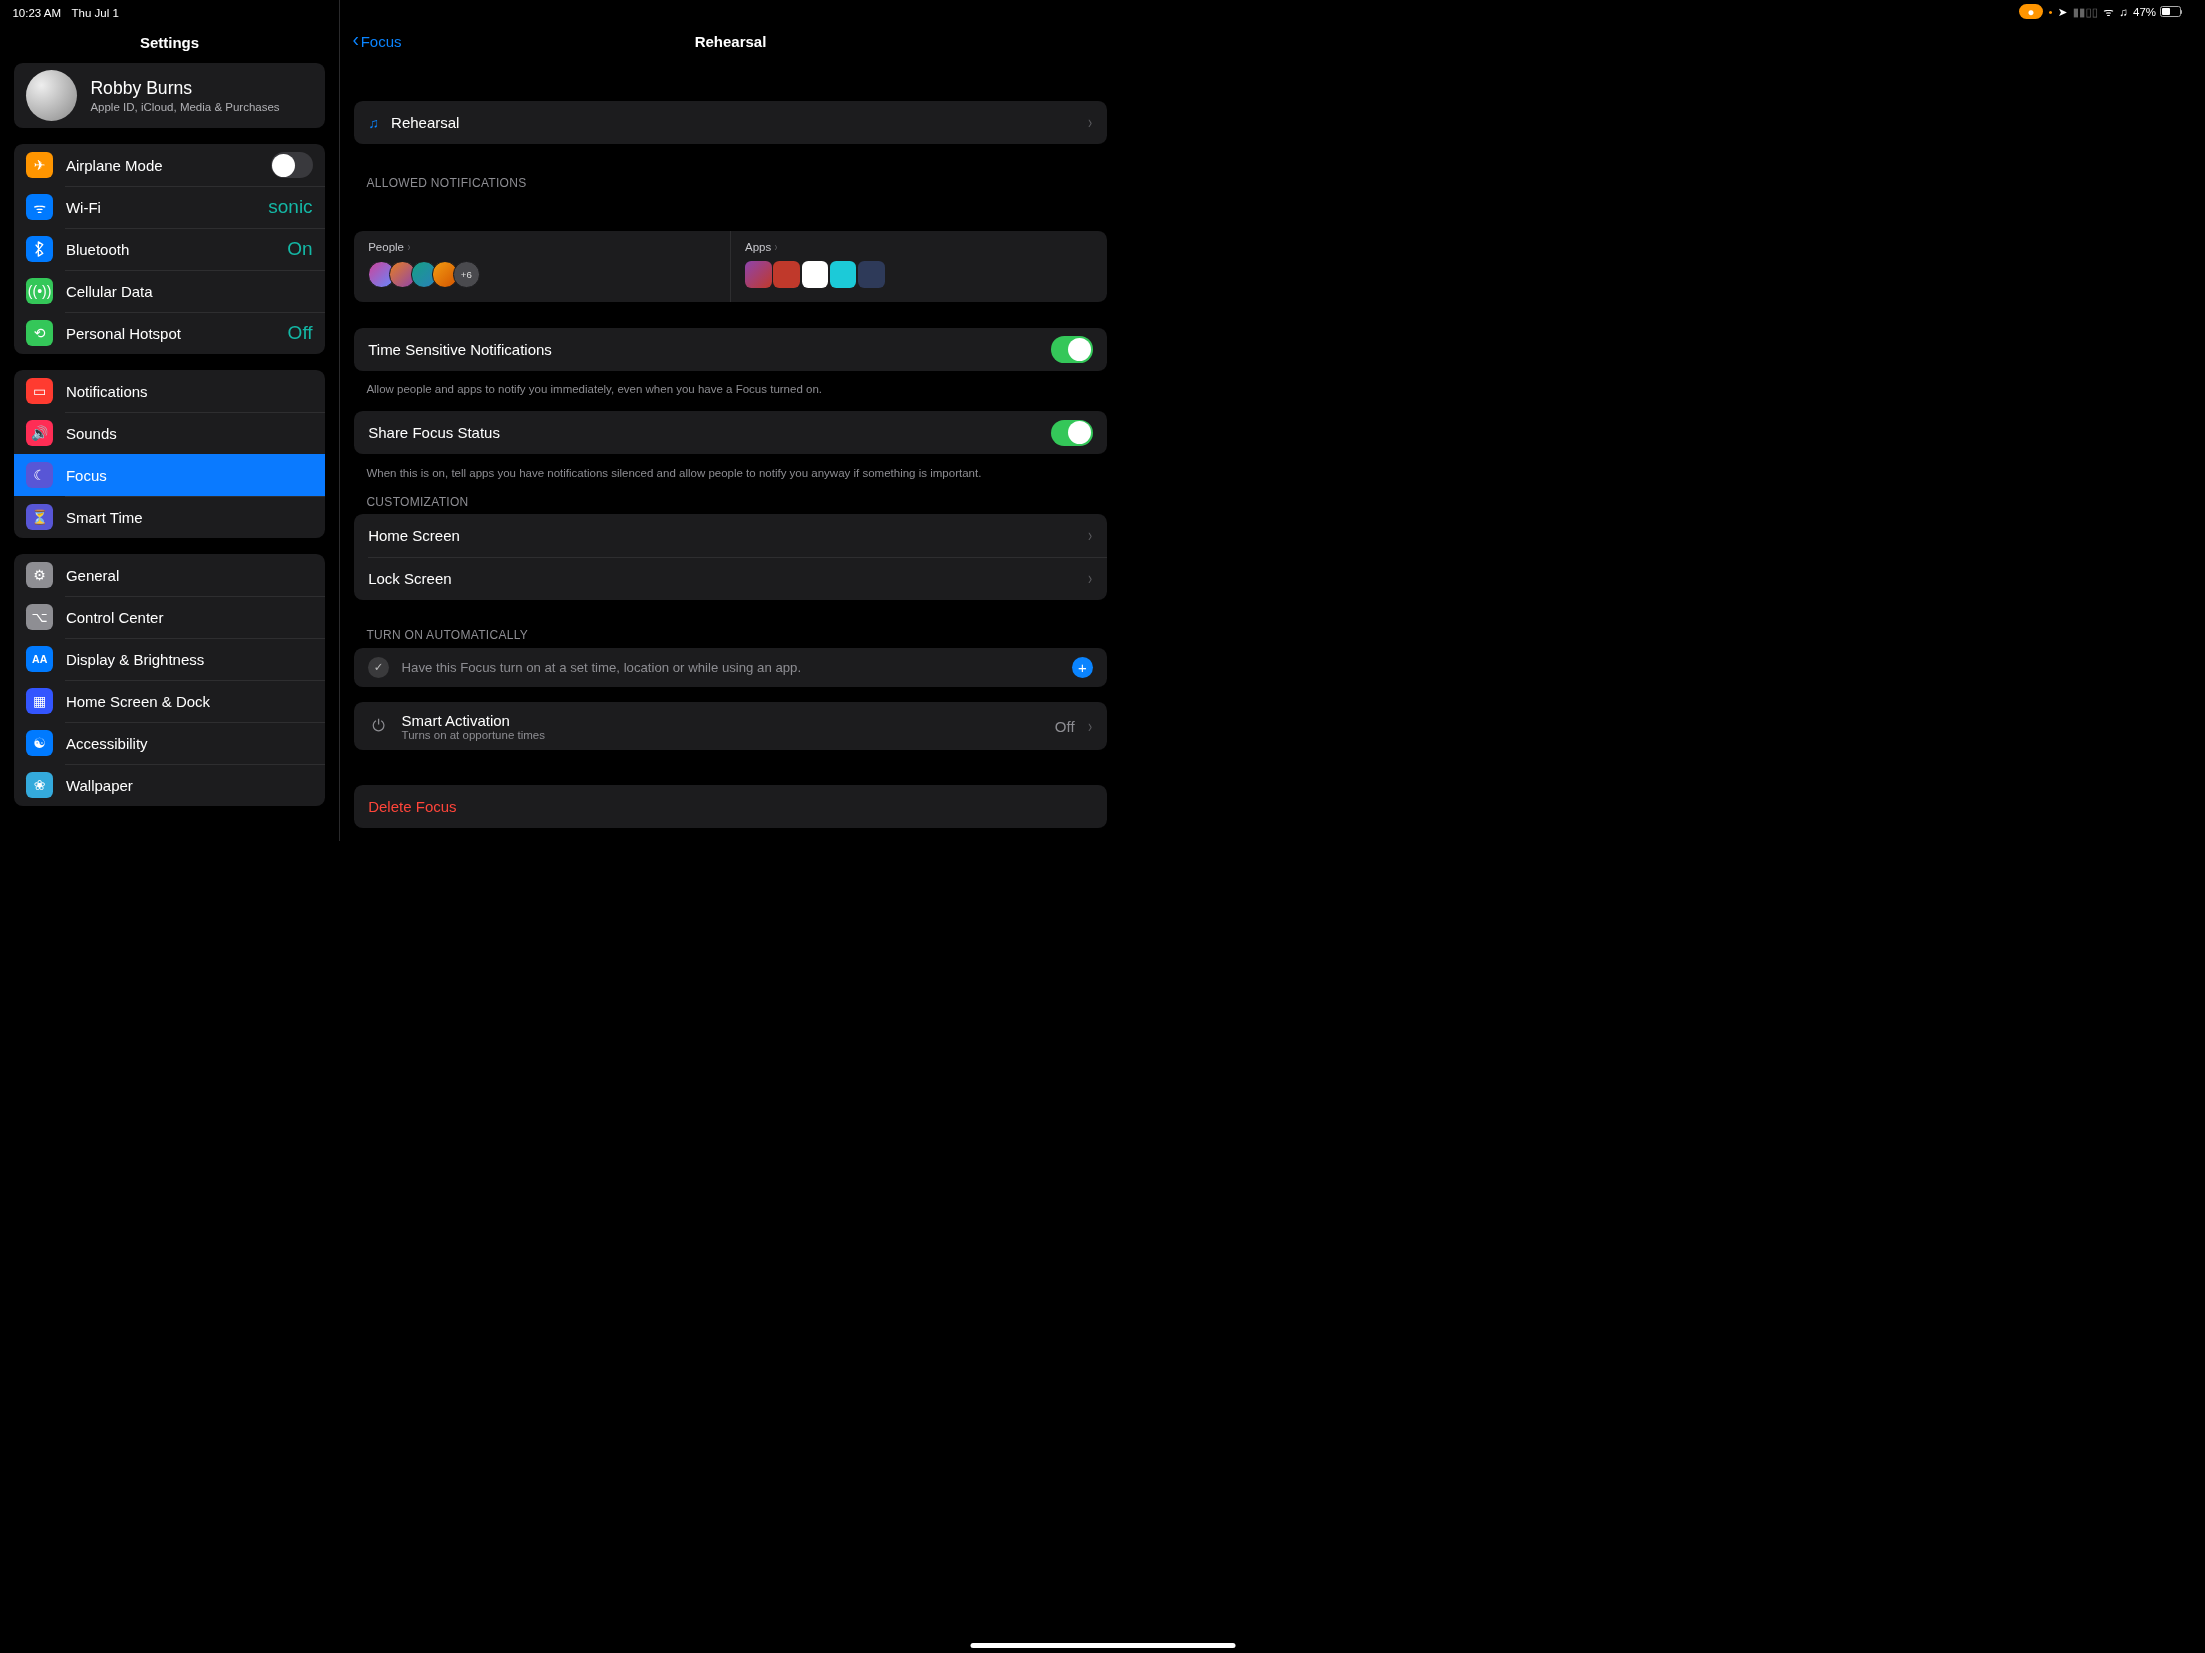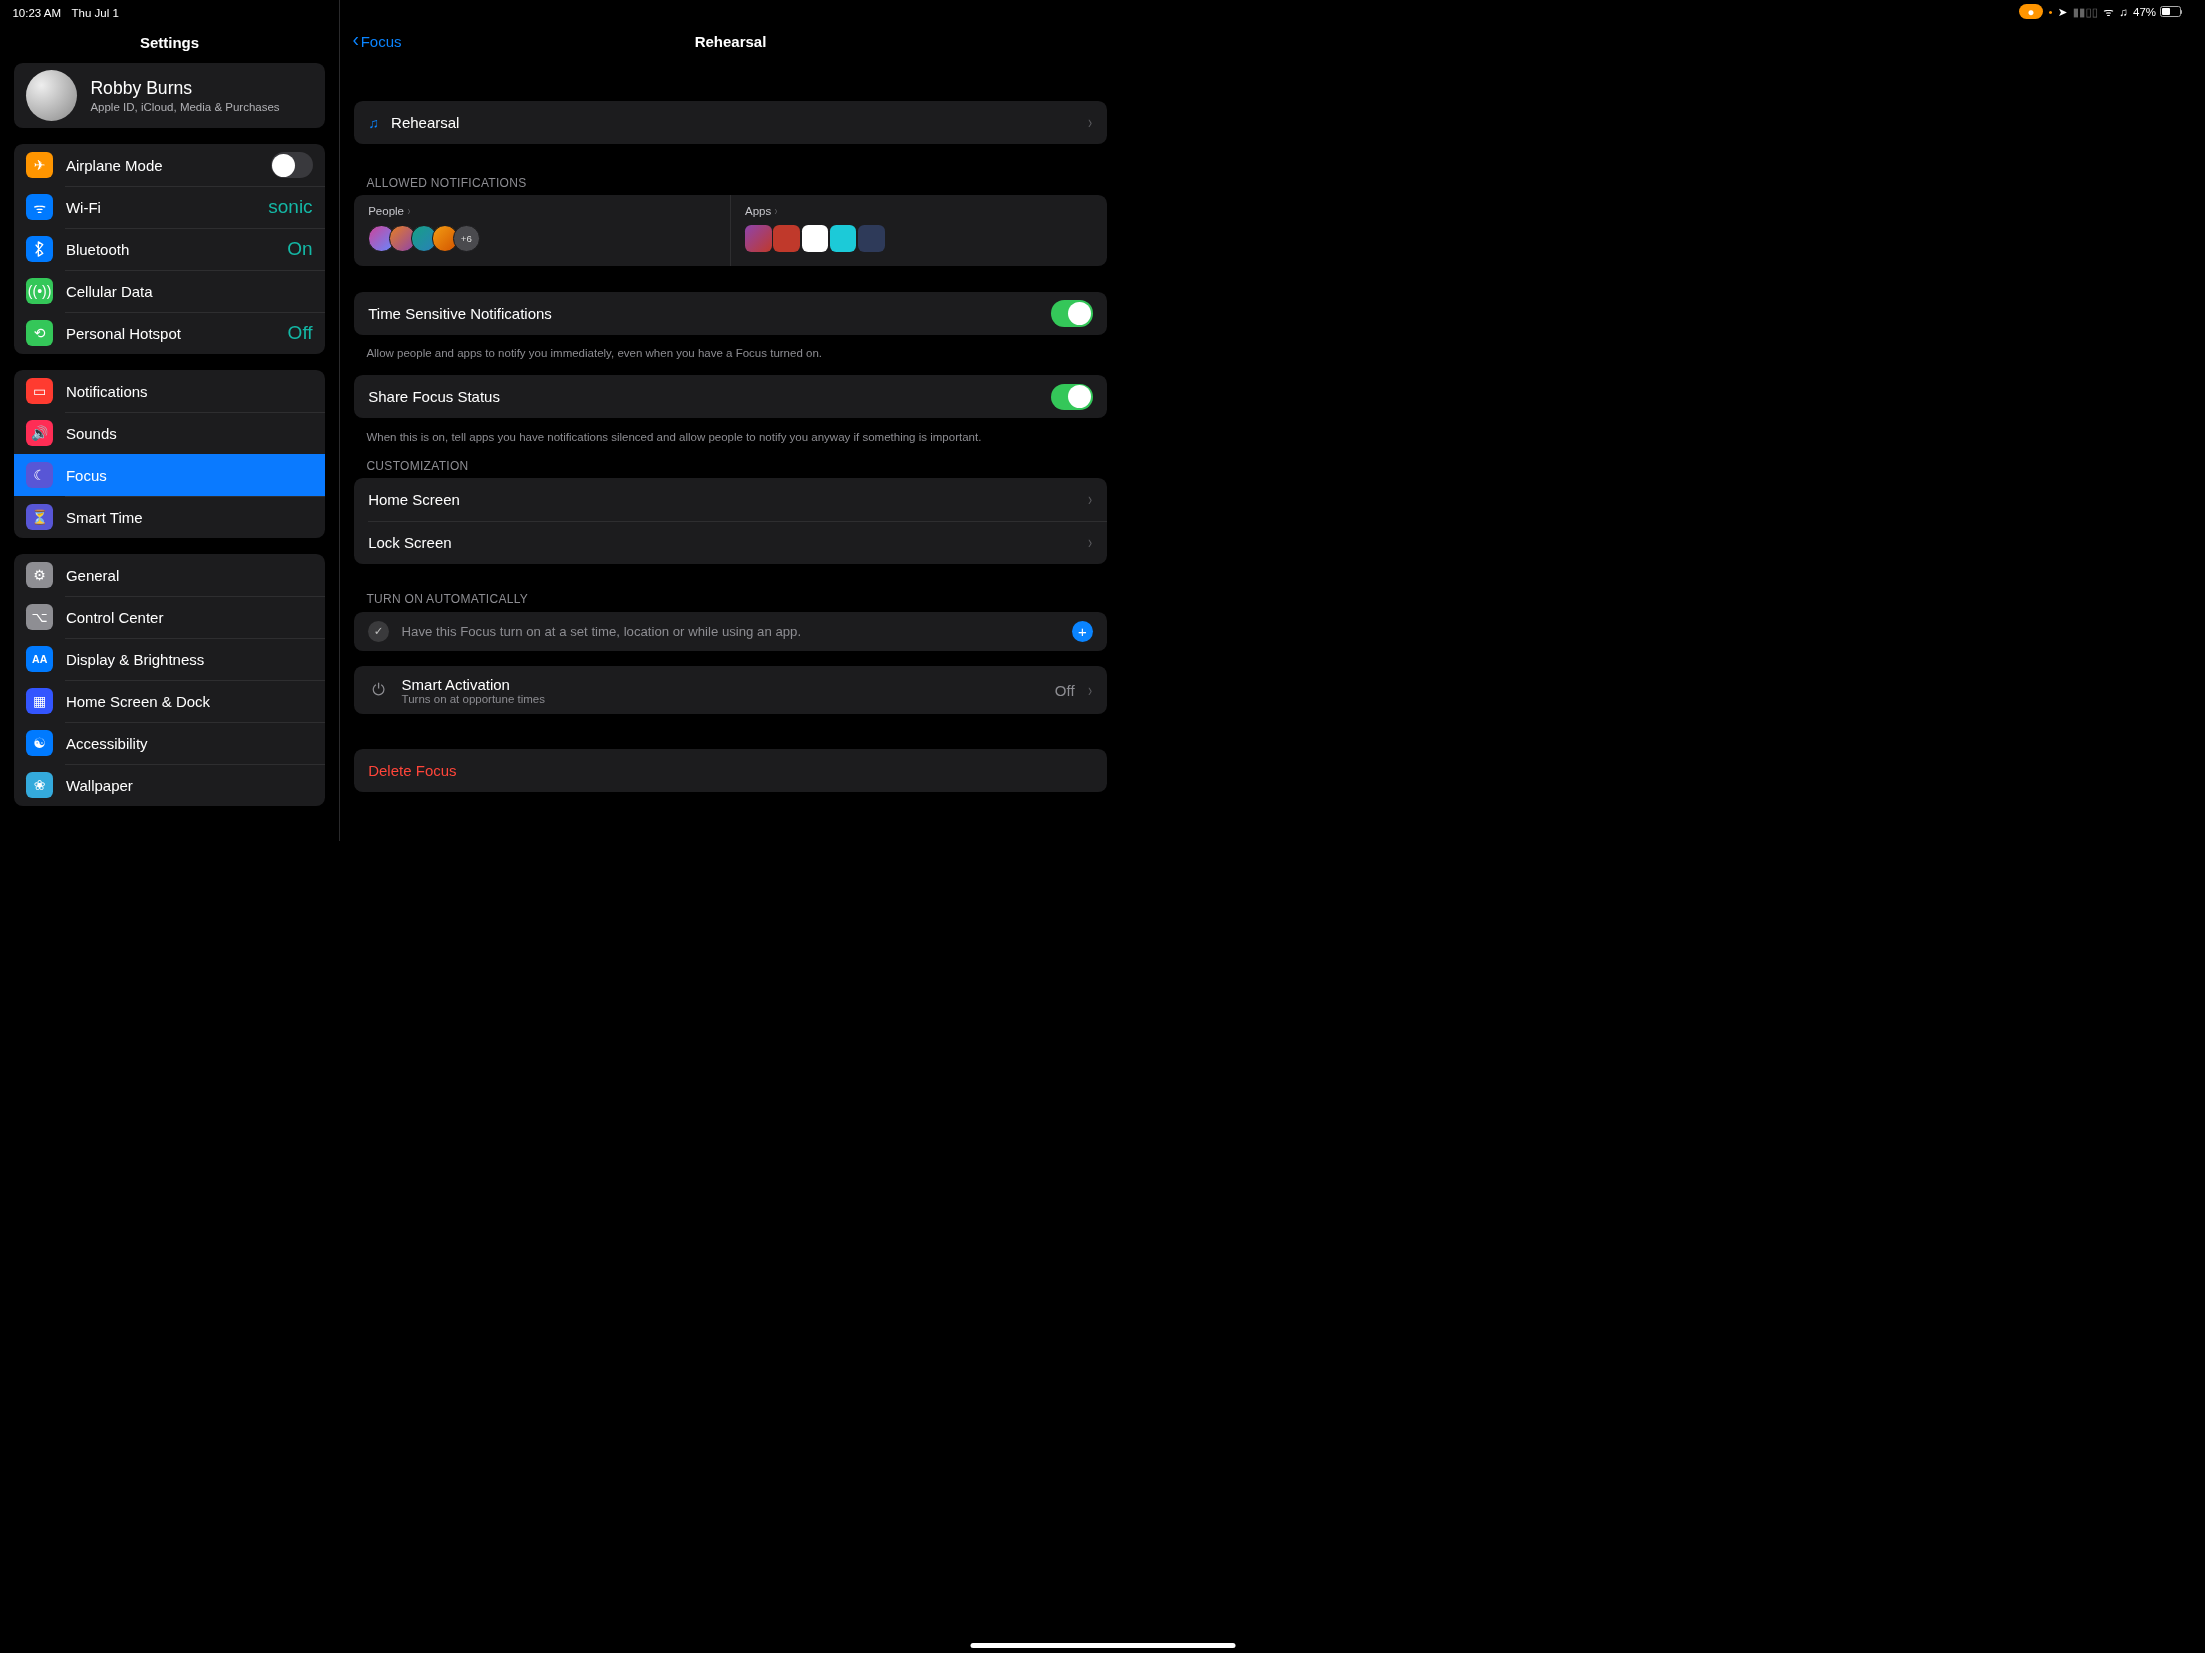--- a/index.html
+++ b/index.html
@@ -47,21 +47,21 @@
   .back .chev{ font-size:19.4px; font-weight:300; line-height:1; transform:translateY(-0.9px);}
   .detail-title{ font-size:15px; font-weight:600;}
   .section-header { font-size:12px; color:#8d8d92; text-transform:uppercase; padding: 5.3px 14px; letter-spacing:0.3px;}
   .section-footer { font-size:11.5px; color:#8d8d92; padding: 5.3px 14px 16px; }
   .dgroup { background:#1c1c1e; border-radius:8.8px; margin: 0 1.8px 7px; overflow:hidden; }
   .drow { display:flex; align-items:center; min-height:43px; padding: 0 14px; gap:12.4px; position:relative;}
   .drow + .drow::before{ content:""; position:absolute; top:0; left:14px; right:0; height:0.9px; background:#2e2e30;}
   .dlabel{ font-size:15px; flex:1;}
   .dvalue{ font-size:15px; color:#8d8d92;}
   .chevron{ color:#5a5a5e; font-size:17.6px; transform:scaleX(0.7);}
-  .allowed { display:flex; }
+  .allowed { display:flex;margin-top:36px; }
   .allowed-half{ flex:1; padding:8.8px 14px 14px; }
   .allowed-half + .allowed-half{ border-left:0.9px solid #2e2e30;}
   .allowed-title{ font-size:11.5px; color:#c7c7cc; display:flex; align-items:center; gap:2.6px;}
   .people-row{ display:flex; margin-top:7px; align-items:center;}
   .person{ width:26.5px; height:26.5px; border-radius:50%; background:linear-gradient(135deg,#c49,#68f); margin-left:-5.3px; border:0.9px solid #1c1c1e; flex-shrink:0;}
   .person:first-child{ margin-left:0;}
   .more{ width:26.5px;height:26.5px;border-radius:50%;background:#4a4a4e;color:#ddd;display:flex;align-items:center;justify-content:center;font-size:9.7px;margin-left:-5.3px;border:0.9px solid #1c1c1e;}
   .app{ width:26.5px;height:26.5px;border-radius:6.2px;margin-right:1.8px;flex-shrink:0;}
   .app1{background:linear-gradient(135deg,#8e44ad,#c0392b);} .app2{background:#c0392b;} .app3{background:#fff;} .app4{background:#1ccad8;} .app5{background:#2e3a59;}
   .music-icon{ color:#0a84ff; font-size:14px;}

